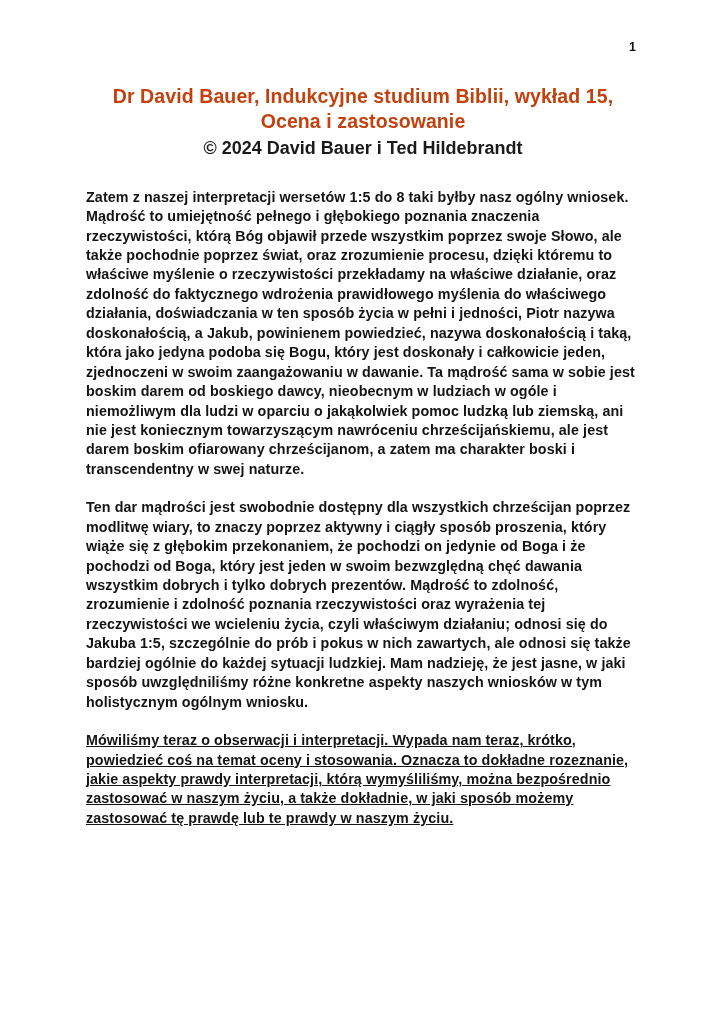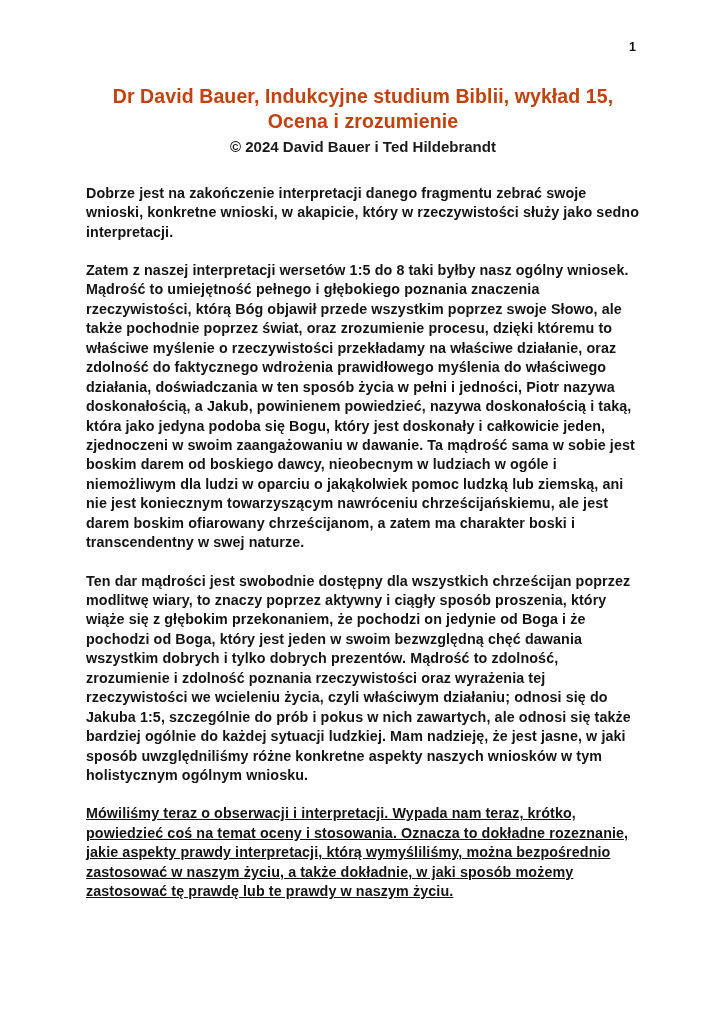--- a/index.html
+++ b/index.html
@@ -33,21 +33,21 @@
   .doc-title {
     text-align: center;
     font-size: 19.5px;
     font-weight: bold;
     line-height: 1.3;
     color: #c2410c;
     letter-spacing: 0.1px;
   }
   .doc-copyright {
     text-align: center;
-    font-size: 15px;
+    font-size: 18px;
     font-weight: bold;
     margin-top: 3px;
     color: #1a1a1a;
   }
   .doc-body {
     margin-top: 29px;
   }
   .paragraph {
     font-size: 14.3px;
     font-weight: bold;
@@ -66,27 +66,26 @@
 <body>
 
 <div class="page">
 
   <div class="page-number">1</div>
 
   <div class="content">
 
     <div class="doc-title">
       <div>Dr David Bauer, Indukcyjne studium Biblii, wykład 15,</div>
-      <div>Ocena i zrozumienie</div>
+      <div>Ocena i zastosowanie</div>
     </div>
 
     <div class="doc-copyright">© 2024 David Bauer i Ted Hildebrandt</div>
 
     <div class="doc-body">
-      <p class="paragraph">Dobrze jest na zakończenie interpretacji danego fragmentu zebrać swoje wnioski, konkretne wnioski, w akapicie, który w rzeczywistości służy jako sedno interpretacji.</p>
       <p class="paragraph">Zatem z naszej interpretacji wersetów 1:5 do 8 taki byłby nasz ogólny wniosek. Mądrość to umiejętność pełnego i głębokiego poznania znaczenia rzeczywistości, którą Bóg objawił przede wszystkim poprzez swoje Słowo, ale także pochodnie poprzez świat, oraz zrozumienie procesu, dzięki któremu to właściwe myślenie o rzeczywistości przekładamy na właściwe działanie, oraz zdolność do faktycznego wdrożenia prawidłowego myślenia do właściwego działania, doświadczania w ten sposób życia w pełni i jedności, Piotr nazywa doskonałością, a Jakub, powinienem powiedzieć, nazywa doskonałością i taką, która jako jedyna podoba się Bogu, który jest doskonały i całkowicie jeden, zjednoczeni w swoim zaangażowaniu w dawanie. Ta mądrość sama w sobie jest boskim darem od boskiego dawcy, nieobecnym w ludziach w ogóle i niemożliwym dla ludzi w oparciu o jakąkolwiek pomoc ludzką lub ziemską, ani nie jest koniecznym towarzyszącym nawróceniu chrześcijańskiemu, ale jest darem boskim ofiarowany chrześcijanom, a zatem ma charakter boski i transcendentny w swej naturze.</p>
       <p class="paragraph">Ten dar mądrości jest swobodnie dostępny dla wszystkich chrześcijan poprzez modlitwę wiary, to znaczy poprzez aktywny i ciągły sposób proszenia, który wiąże się z głębokim przekonaniem, że pochodzi on jedynie od Boga i że pochodzi od Boga, który jest jeden w swoim bezwzględną chęć dawania wszystkim dobrych i tylko dobrych prezentów. Mądrość to zdolność, zrozumienie i zdolność poznania rzeczywistości oraz wyrażenia tej rzeczywistości we wcieleniu życia, czyli właściwym działaniu; odnosi się do Jakuba 1:5, szczególnie do prób i pokus w nich zawartych, ale odnosi się także bardziej ogólnie do każdej sytuacji ludzkiej. Mam nadzieję, że jest jasne, w jaki sposób uwzględniliśmy różne konkretne aspekty naszych wniosków w tym holistycznym ogólnym wniosku.</p>
       <p class="paragraph">Mówiliśmy teraz o obserwacji i interpretacji. Wypada nam teraz, krótko, powiedzieć coś na temat oceny i stosowania. Oznacza to dokładne rozeznanie, jakie aspekty prawdy interpretacji, którą wymyśliliśmy, można bezpośrednio zastosować w naszym życiu, a także dokładnie, w jaki sposób możemy zastosować tę prawdę lub te prawdy w naszym życiu.</p>
     </div>
 
   </div>
 
 </div>
 
 </body></html>

